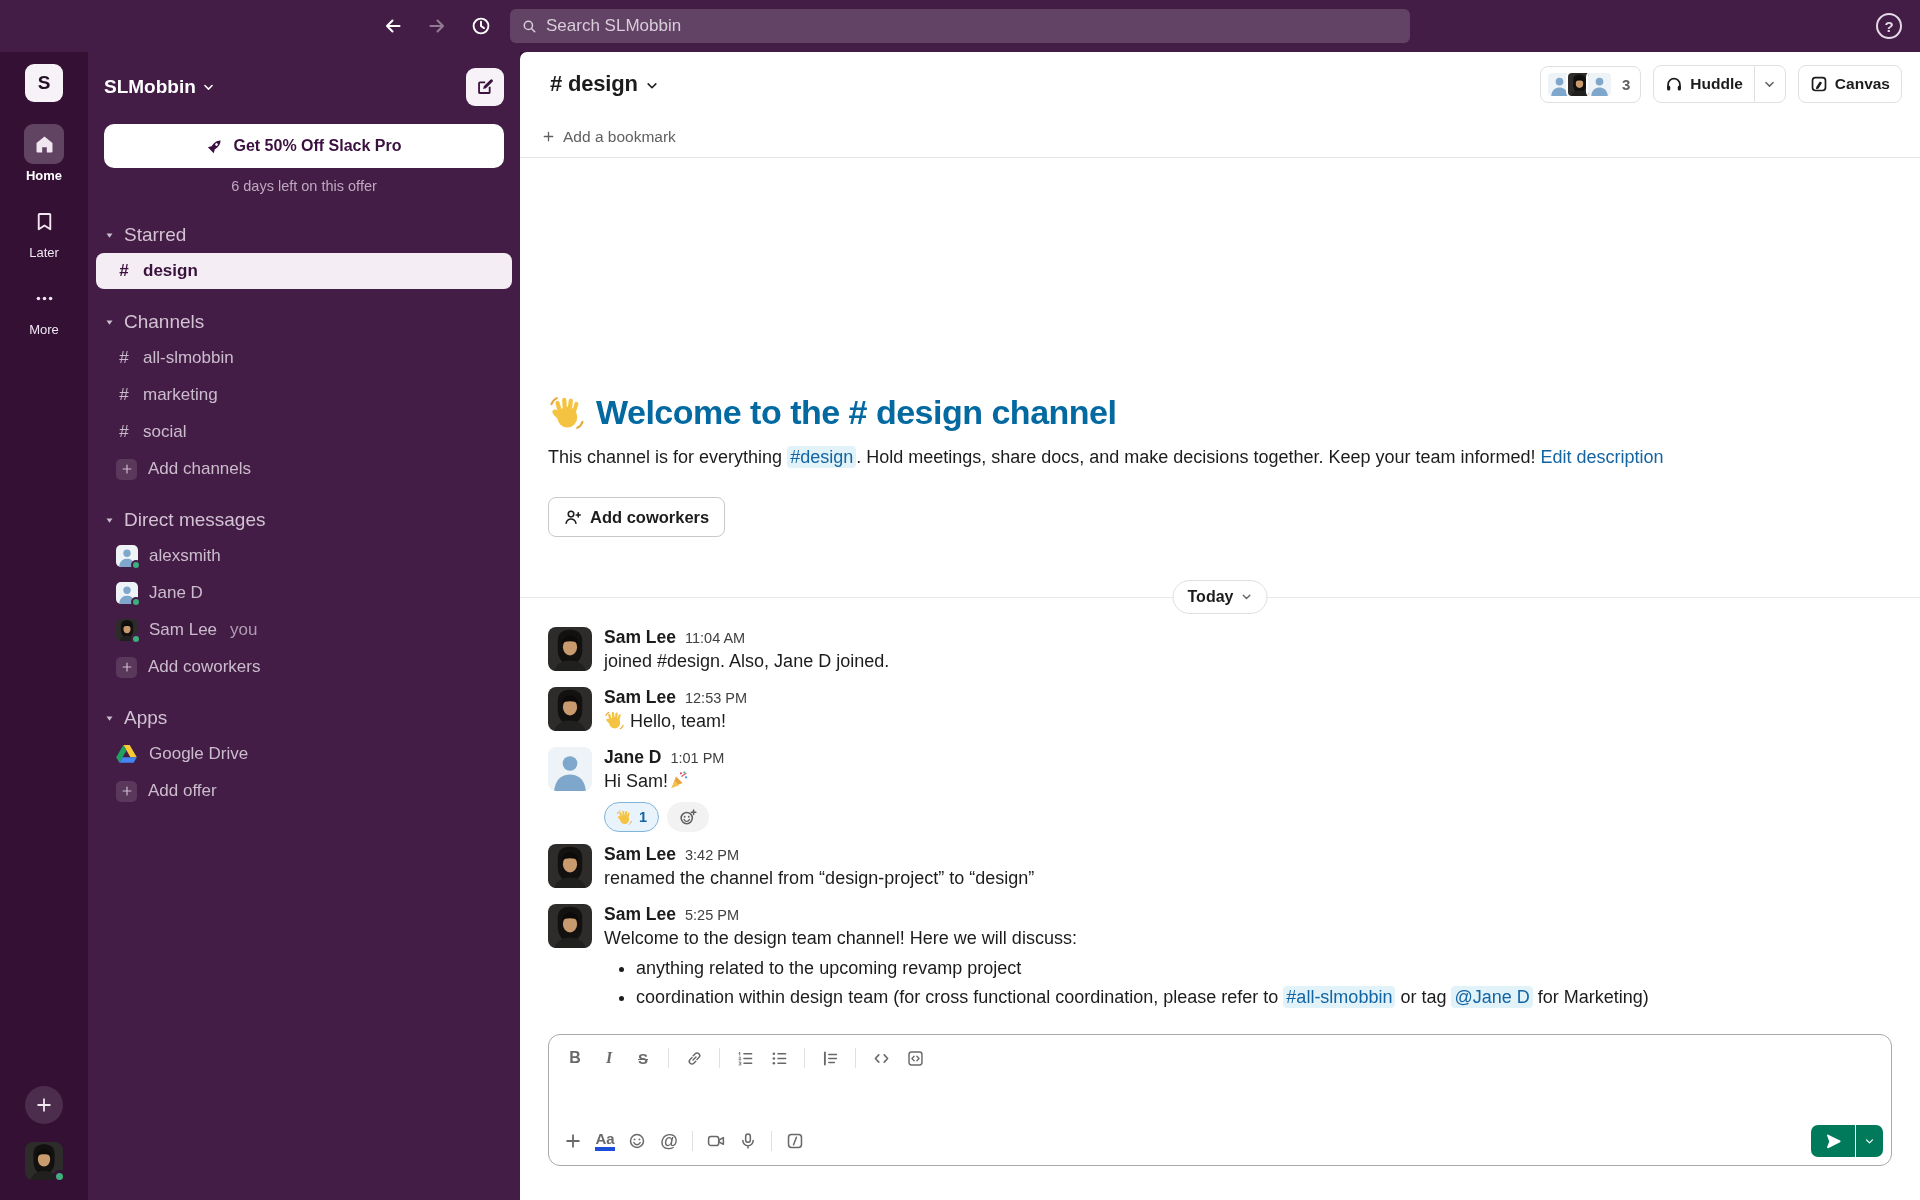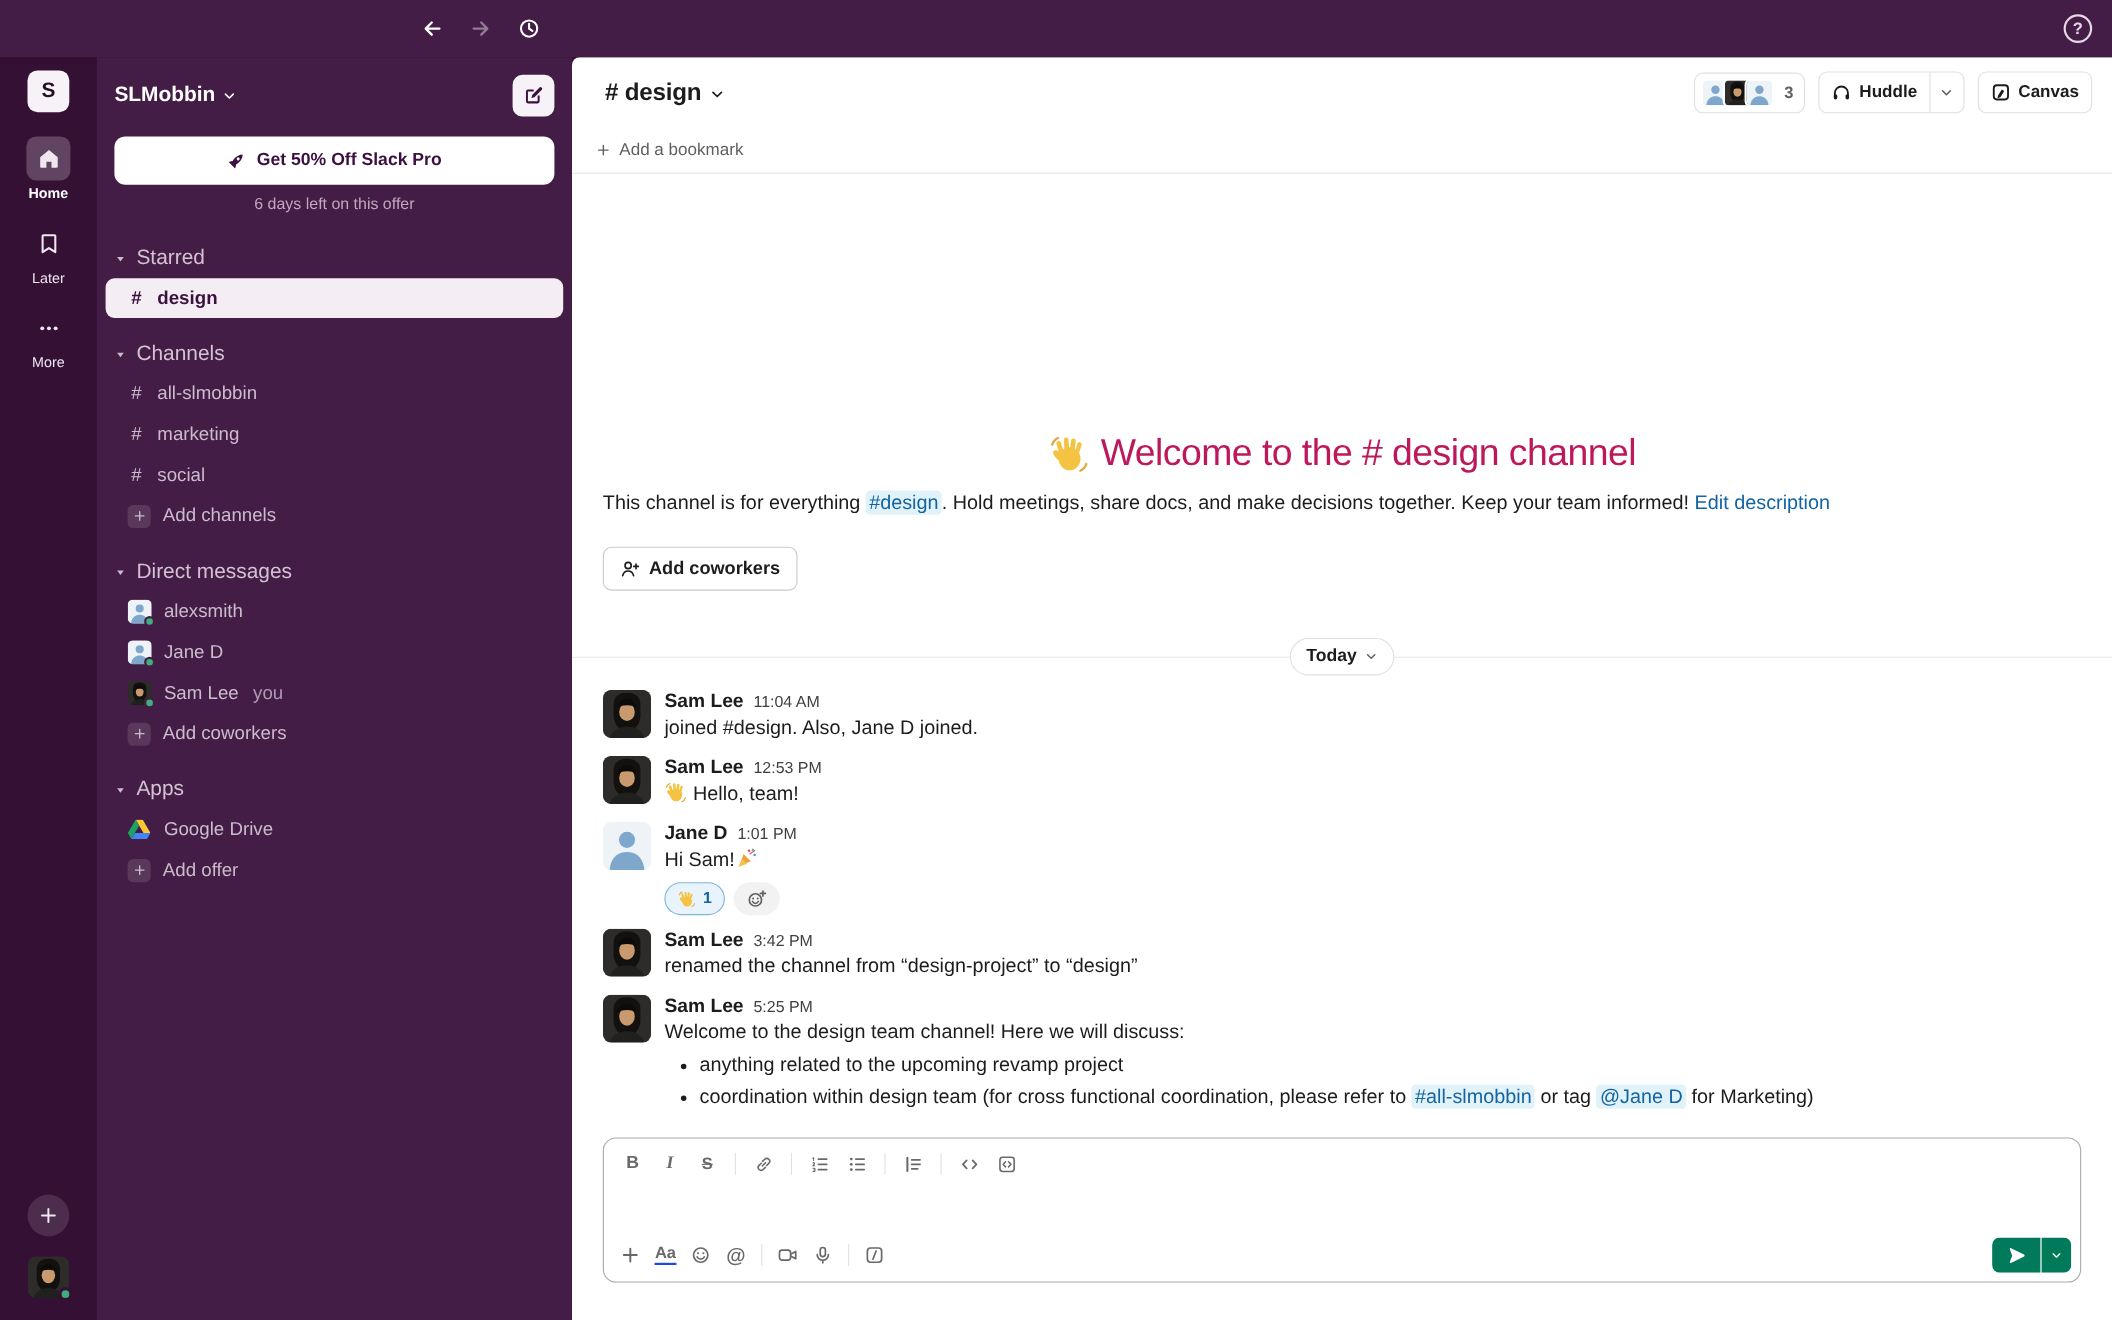--- a/index.html
+++ b/index.html
@@ -96,21 +96,21 @@
   .hd-chev { width:30px; height:100%; display:flex; align-items:center; justify-content:center; color:#616061; }
   .hd-chev svg { width:13px; height:13px; }
 
   .bookmark-bar { height:42px; display:flex; align-items:center; gap:8px; padding:0 22px; color:#616061; font-size:15.5px;
     border-bottom:1px solid #e4e4e4; flex:0 0 auto; cursor:pointer; }
   .bookmark-bar svg { width:13px; height:13px; }
 
   .content { flex:1; min-height:0; overflow:hidden; display:flex; flex-direction:column; justify-content:flex-end; }
 
   .welcome { padding:0 28px; }
-  .welcome-h { display:flex; align-items:center; gap:10px; font-size:34px; font-weight:400; letter-spacing:-.5px; color:#be185d;justify-content:center; }
+  .welcome-h { display:flex; align-items:center; gap:10px; font-size:34px; font-weight:700; letter-spacing:-.5px; color:#0369a1; }
   .welcome-h svg { width:38px; height:38px; }
   .welcome-desc { margin-top:12px; font-size:18px; line-height:27px; color:#1d1c1d; }
   .mention { color:#1264a3; background:rgba(29,155,209,.13); border-radius:4px; padding:1px 3px; cursor:pointer; }
   .blue-link { color:#1264a3; cursor:pointer; }
   .addco-btn { margin-top:26px; height:40px; border:1px solid #c9c9c9; border-radius:8px; padding:0 15px;
     display:inline-flex; align-items:center; gap:8px; font-size:16.5px; font-weight:700; color:#1d1c1d; background:#fff; }
   .addco-btn svg { width:18px; height:18px; }
 
   .day-divider { position:relative; height:36px; margin-top:42px; flex:0 0 auto; }
   .day-divider::before { content:""; position:absolute; left:0; right:0; top:50%; border-top:1px solid #e8e8e8; }
@@ -145,21 +145,21 @@
   .fmt-btn { width:32px; height:30px; display:flex; align-items:center; justify-content:center; border-radius:5px; color:#696969; }
   .fmt-btn svg { width:17px; height:17px; }
   .fmt-b { font-size:16px; font-weight:800; }
   .fmt-i { font-size:16px; font-weight:700; font-style:italic; font-family:"Liberation Serif", serif; }
   .fmt-s { font-size:15px; font-weight:700; text-decoration:line-through; }
   .tb-div { width:1px; height:20px; background:#e0e0e0; margin:0 7px; }
   .comp-input { min-height:46px; padding:4px 14px; font-size:18px; color:#1d1c1d; cursor:text; }
   .comp-bottom { display:flex; align-items:center; padding:4px 8px 8px 8px; color:#696969; }
   .cb-btn { width:32px; height:30px; display:flex; align-items:center; justify-content:center; border-radius:5px; color:#696969; }
   .cb-btn svg { width:18px; height:18px; }
-  .cb-aa { font-size:15px; font-weight:700; border-bottom:2px solid #1d4ed8; line-height:1; padding-bottom:1px; }
+  .cb-aa { font-size:15px; font-weight:700; border-bottom:4px solid #1d4ed8; line-height:1; padding-bottom:1px; }
   .cb-at { font-size:18px; font-weight:600; }
   .send-group { margin-left:auto; display:flex; height:32px; border-radius:7px; overflow:hidden; }
   .send-main { width:44px; background:#007a5a; color:#fff; display:flex; align-items:center; justify-content:center; }
   .send-main svg { width:17px; height:17px; }
   .send-sep { width:1px; background:rgba(255,255,255,.4); }
   .send-chev { width:27px; background:#007a5a; color:#fff; display:flex; align-items:center; justify-content:center; }
   .send-chev svg { width:11px; height:11px; }
 </style>
 </head>
 <body>
@@ -331,20 +331,26 @@
           <svg>
             <use href="#i-arrow-right"></use>
           </svg>
         </button>
       <button>
           <svg>
             <use href="#i-clock"></use>
           </svg>
         </button>
     </div>
+    <div class="tb-search">
+      <svg>
+          <use href="#i-search"></use>
+        </svg>
+      <span class="q">Search SLMobbin</span>
+    </div>
     <button class="tb-help">
         <span>?</span>
       </button>
   </header>
 
   <div class="body-row">
 
     <nav class="rail">
       <button class="ws-btn">
           <span>S</span>

